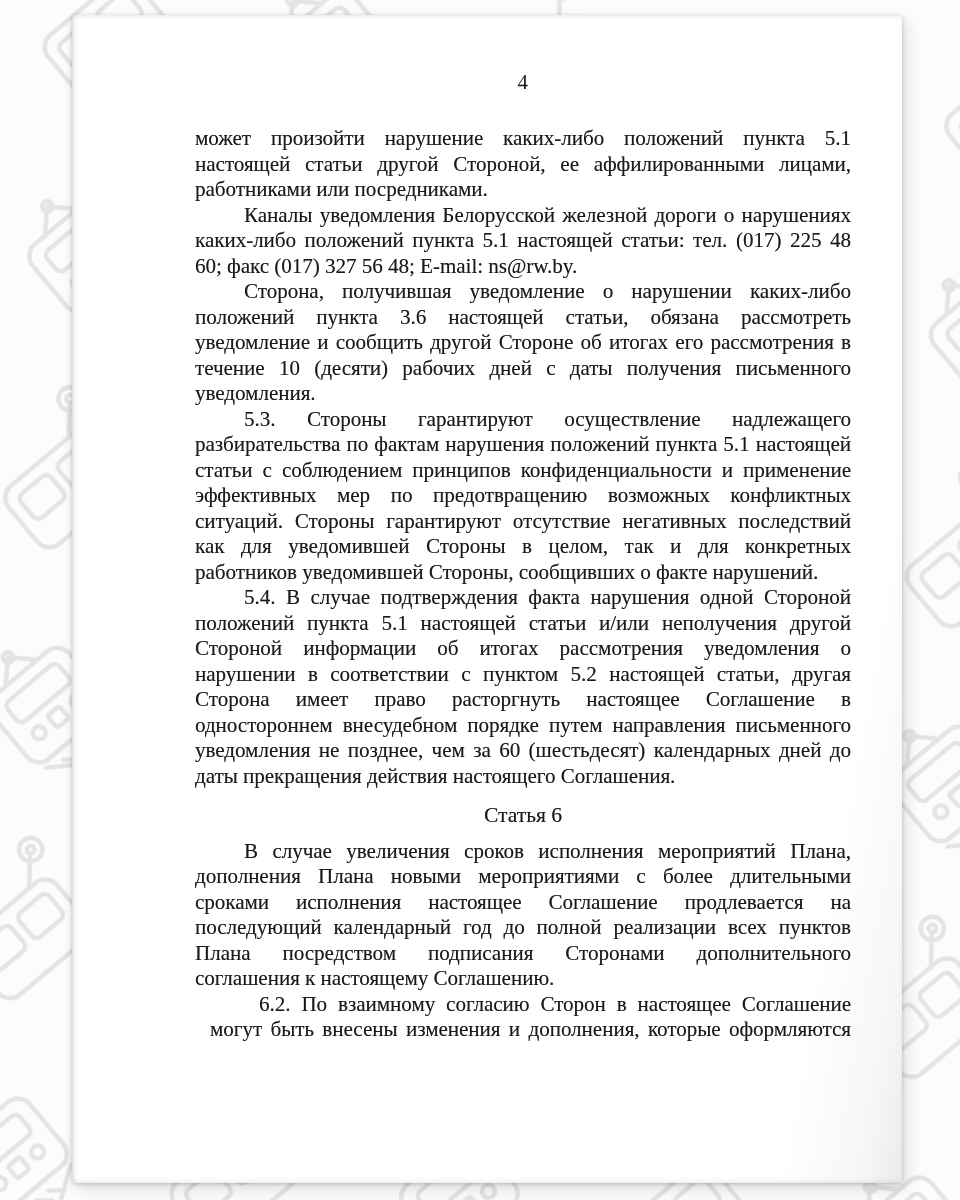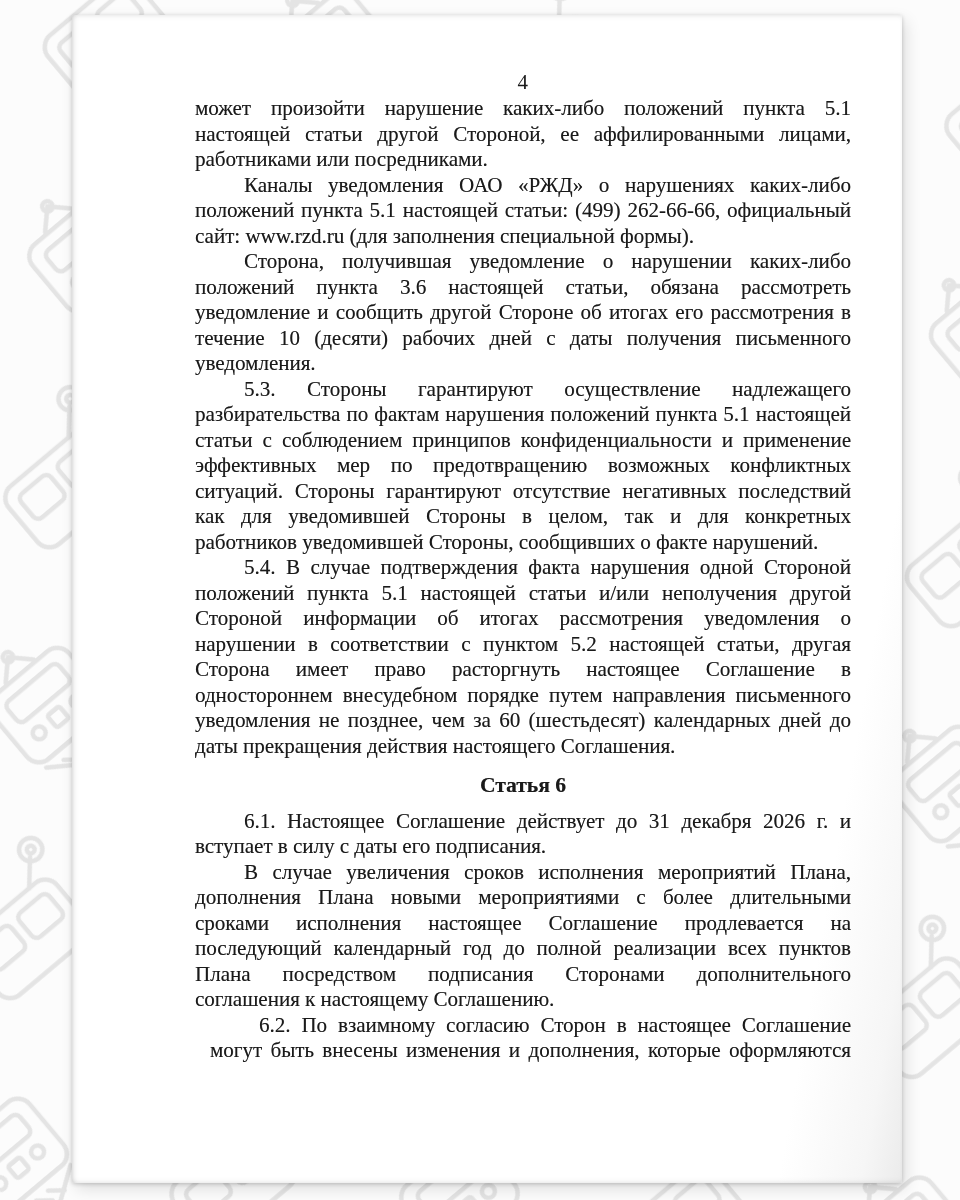--- a/index.html
+++ b/index.html
@@ -37,36 +37,36 @@
   .page-number {
     position: absolute;
     top: 55px; left: 123px; width: 656px;
     text-align: center;
     font-size: 21px;
     color: #1a1a1a;
     letter-spacing: 0.02em;
   }
   .doc-body {
     position: absolute;
-    top: 81px; left: 123px; width: 656px;
+    top: 111px; left: 123px; width: 656px;
     font-size: 21px;
     line-height: 25.5px;
     color: #1a1a1a;
     text-align: justify;
     text-shadow: 0.2px 0.2px 0.35px rgba(0,0,0,0.45);
     hyphens: none;
   }
   .doc-body p { margin: 0; }
   .doc-body p.indent { text-indent: 49px; }
   .doc-body p.justify-last { text-align-last: justify; margin-left: 15px; }
   .doc-body h2.heading {
     margin: 14px 0 10px 0;
     font-size: 21.5px;
     line-height: 25.5px;
-    font-weight: bold;
+    font-weight: normal;
     text-align: right;
     text-align-last: center;
     text-indent: 0;
   }
 </style>
 </head>
 <body>
 
 <div class="viewport">
 
@@ -98,24 +98,23 @@
         </g>
       </pattern>
     </defs>
     <rect width="960" height="1200" fill="url(#wm)"></rect>
   </svg>
 
   <div class="paper">
     <div class="page-number">4</div>
     <div class="doc-body" id="doc-body">
         <p class="">может произойти нарушение каких-либо положений пункта 5.1 настоящей статьи другой Стороной, ее аффилированными лицами, работниками или посредниками.</p>
-        <p class="indent">Каналы уведомления ОАО «РЖД» о нарушениях каких-либо положений пункта 5.1 настоящей статьи: (499) 262-66-66, официальный сайт: www.rzd.ru (для заполнения специальной формы).</p>
+        <p class="indent">Каналы уведомления Белорусской железной дороги о нарушениях каких-либо положений пункта 5.1 настоящей статьи: тел. (017) 225 48 60; факс (017) 327 56 48; E-mail: ns@rw.by.</p>
         <p class="indent">Сторона, получившая уведомление о нарушении каких-либо положений пункта 3.6 настоящей статьи, обязана рассмотреть уведомление и сообщить другой Стороне об итогах его рассмотрения в течение 10 (десяти) рабочих дней с даты получения письменного уведомления.</p>
         <p class="indent">5.3. Стороны гарантируют осуществление надлежащего разбирательства по фактам нарушения положений пункта 5.1 настоящей статьи с соблюдением принципов конфиденциальности и применение эффективных мер по предотвращению возможных конфликтных ситуаций. Стороны гарантируют отсутствие негативных последствий как для уведомившей Стороны в целом, так и для конкретных работников уведомившей Стороны, сообщивших о факте нарушений.</p>
         <p class="indent">5.4. В случае подтверждения факта нарушения одной Стороной положений пункта 5.1 настоящей статьи и/или неполучения другой Стороной информации об итогах рассмотрения уведомления о нарушении в соответствии с пунктом 5.2 настоящей статьи, другая Сторона имеет право расторгнуть настоящее Соглашение в одностороннем внесудебном порядке путем направления письменного уведомления не позднее, чем за 60 (шестьдесят) календарных дней до даты прекращения действия настоящего Соглашения.</p>
         <h2 class="heading">Статья 6</h2>
-        <p class="indent">6.1. Настоящее Соглашение действует до 31 декабря 2026 г. и вступает в силу с даты его подписания.</p>
         <p class="indent">В случае увеличения сроков исполнения мероприятий Плана, дополнения Плана новыми мероприятиями с более длительными сроками исполнения настоящее Соглашение продлевается на последующий календарный год до полной реализации всех пунктов Плана посредством подписания Сторонами дополнительного соглашения к настоящему Соглашению.</p>
         <p class="indent justify-last">6.2. По взаимному согласию Сторон в настоящее Соглашение могут быть внесены изменения и дополнения, которые оформляются</p>
       </div>
   </div>
 
 </div>
 
 </body></html>

